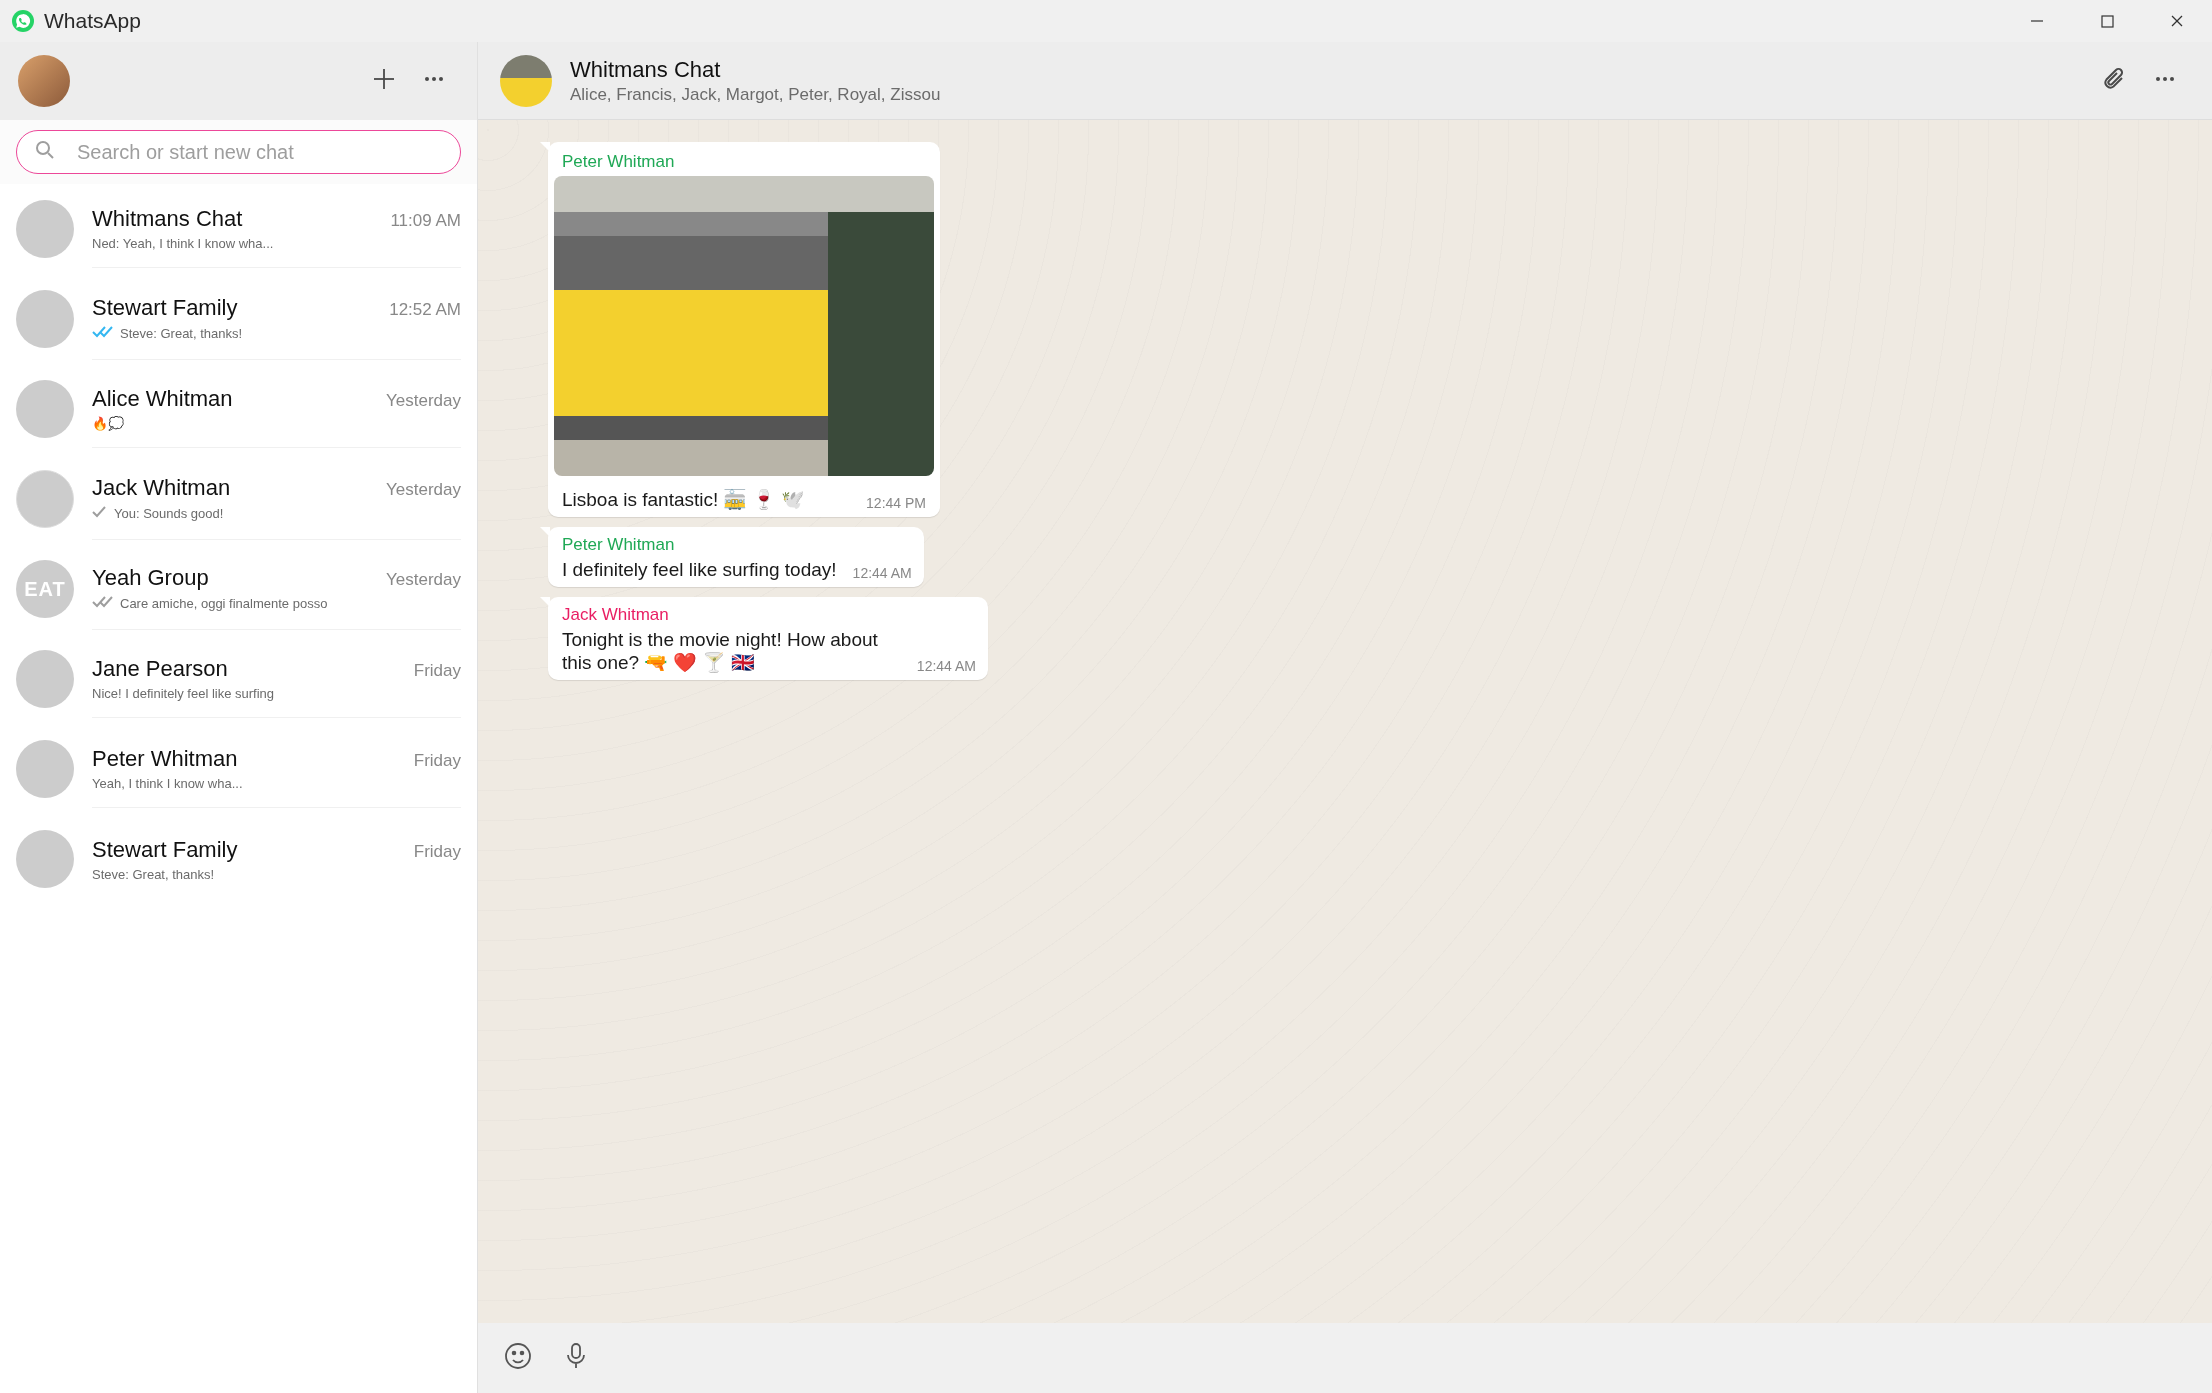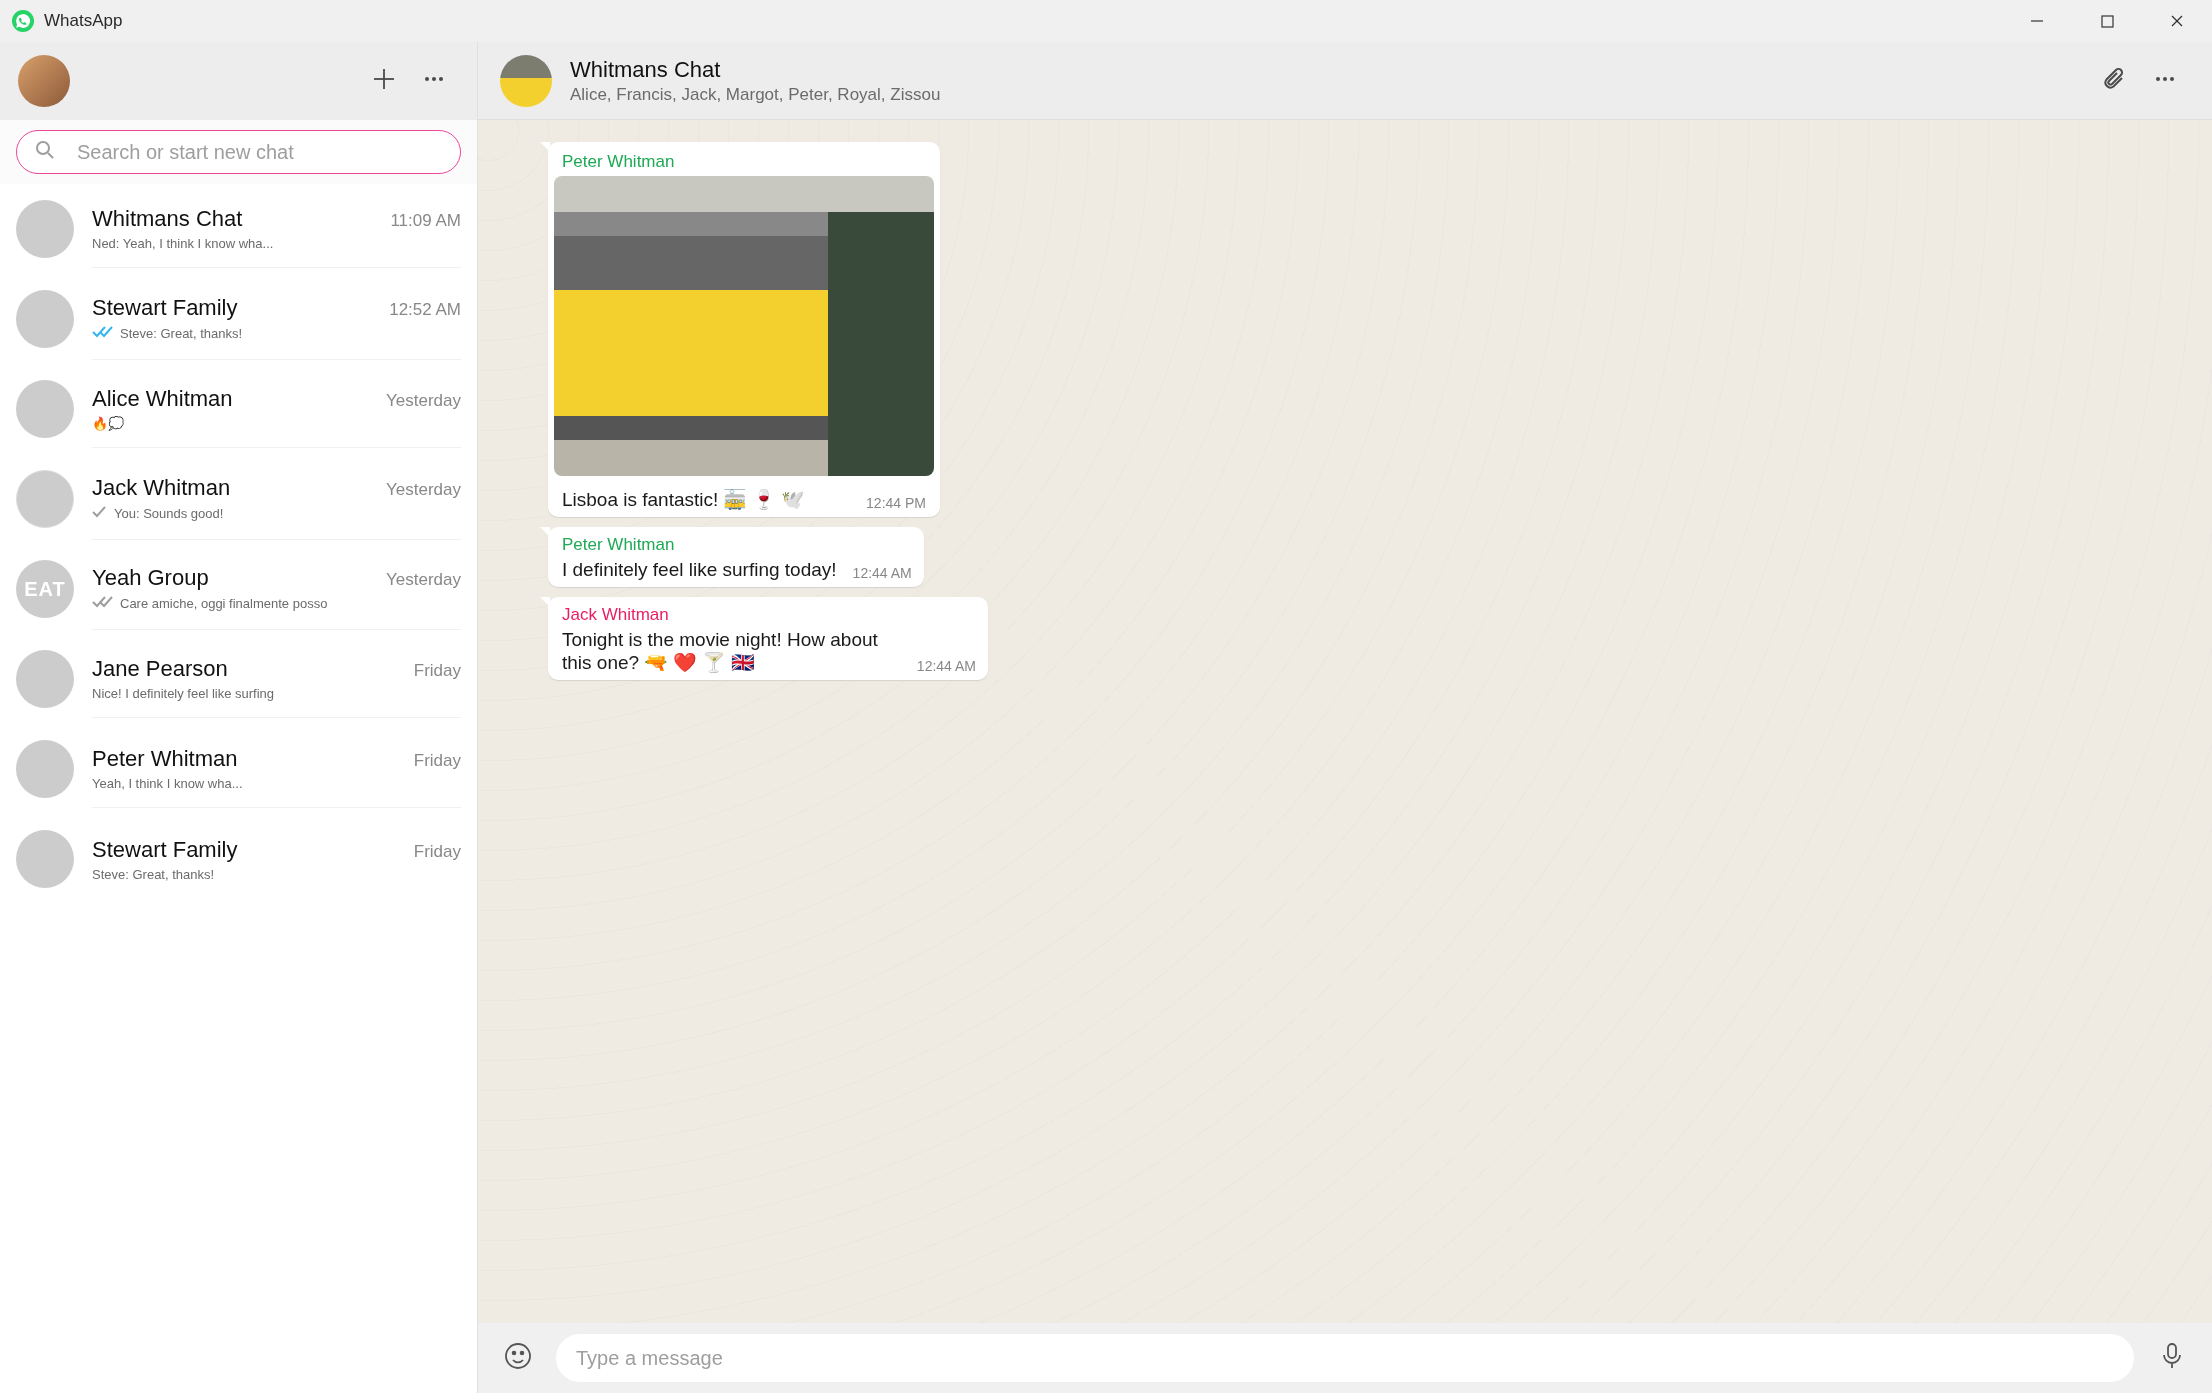--- a/index.html
+++ b/index.html
@@ -1,19 +1,19 @@
 <!DOCTYPE html>
 <html><head>
 <meta charset="utf-8">
 <style>
   * { box-sizing: border-box; margin: 0; padding: 0; }
   html, body { width: 100%; height: 100%; font-family: "Segoe UI", -apple-system, BlinkMacSystemFont, sans-serif; overflow: hidden; background: #fff; }
   .titlebar { height: 42px; background: #f0f0f0; display: flex; align-items: center; padding: 0 12px; position: relative; }
   .titlebar .app-icon { width: 22px; height: 22px; margin-right: 10px; }
-  .titlebar .app-name { font-size: 17px; color: #2a2a2a; }
+  .titlebar .app-name { font-size: 21px; color: #2a2a2a; }
   .titlebar .win-controls { position: absolute; right: 0; top: 0; height: 100%; display: flex; }
   .titlebar .win-controls .win-btn { width: 70px; height: 100%; display: flex; align-items: center; justify-content: center; cursor: pointer; }
   .titlebar .win-controls .win-btn svg { stroke: #333; }
 
   .app-body { display: flex; height: calc(100% - 42px); width: 100%; }
 
   
   .left-pane { width: 478px; background: #fff; display: flex; flex-direction: column; border-right: 1px solid #e0e0e0; }
   .left-header { height: 78px; background: #ededed; display: flex; align-items: center; padding: 0 18px; }
   .left-header .me-avatar { width: 52px; height: 52px; border-radius: 50%; background: linear-gradient(135deg,#d9a06b,#8c5a3a); position: relative; overflow: hidden; cursor: pointer; }
@@ -314,23 +314,20 @@
 
     <div class="composer">
       <div class="comp-btn">
         <span><svg width="30" height="30" fill="none" stroke="#555" stroke-width="1.8">
               <circle cx="15" cy="15" r="12"></circle>
               <circle cx="11" cy="12" r="1.4" fill="#555"></circle>
               <circle cx="19" cy="12" r="1.4" fill="#555"></circle>
               <path d="M10 19c1.3 1.6 3 2.4 5 2.4s3.7-.8 5-2.4"></path>
             </svg></span>
       </div>
-      <div class="input-wrap">
-        <input type="text" placeholder="Type a message" style="">
-      </div>
       <div class="comp-btn">
         <span><svg width="26" height="30" fill="none" stroke="#555" stroke-width="1.8">
               <rect x="9" y="3" width="8" height="14" rx="4"></rect>
               <path d="M5 14a8 8 0 0 0 16 0M13 22v5"></path>
             </svg></span>
       </div>
     </div>
   </div>
 </div>
 

